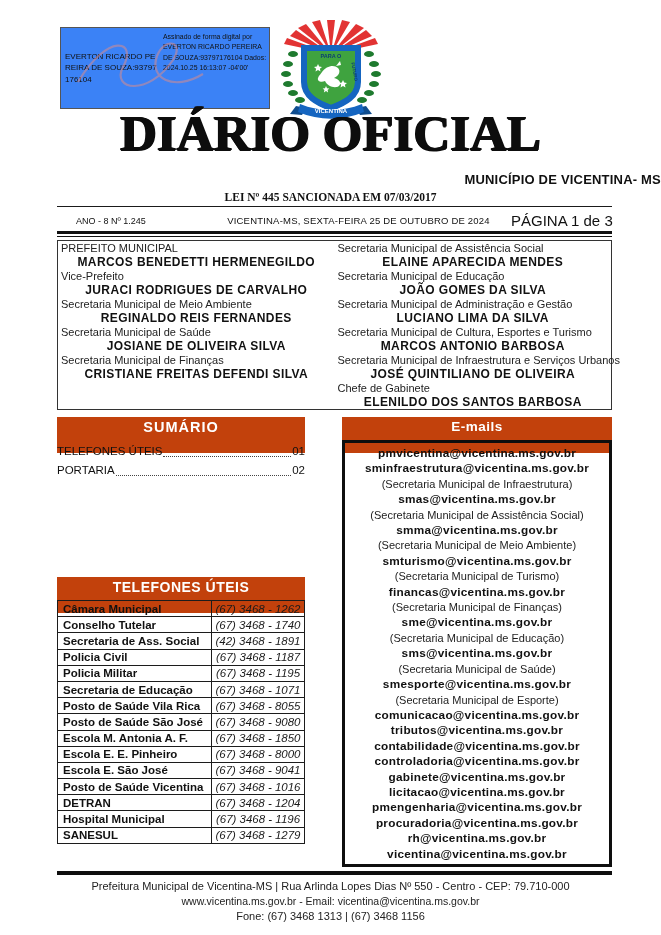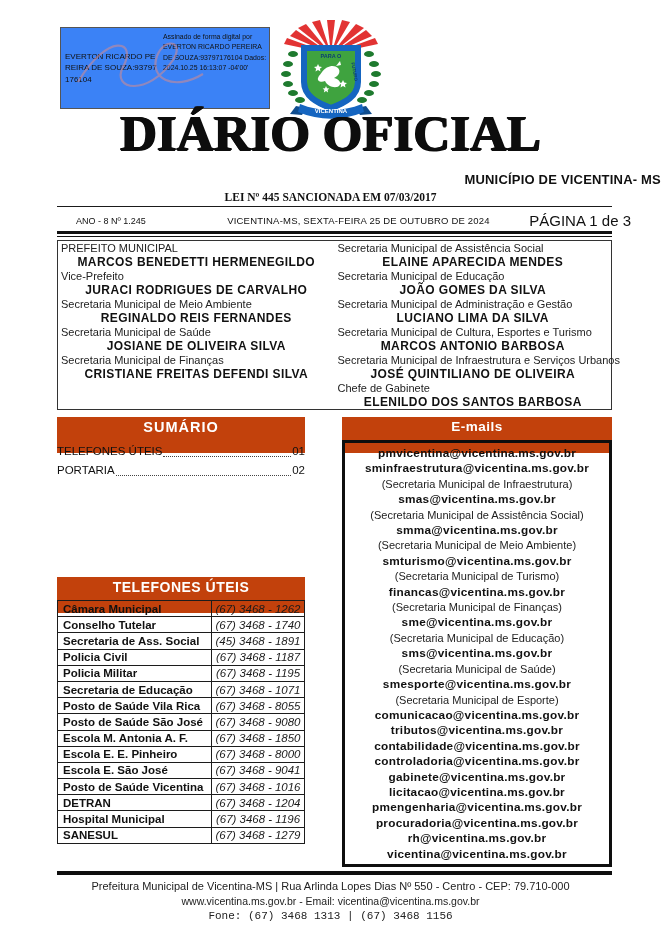--- a/index.html
+++ b/index.html
@@ -25,21 +25,21 @@
   .sub1{position:absolute;top:172px;left:0;width:100%;text-align:right;
         font-size:13px;font-weight:bold;letter-spacing:0.2px;}
   .sub2{position:absolute;top:191px;left:0;width:100%;text-align:center;
         font-family:"Liberation Serif",serif;font-weight:bold;font-size:11.5px;}
 
   .rule-thin{position:absolute;top:206px;left:57px;width:555px;height:1px;background:#1a1a1a;}
   .infobar{position:absolute;top:209px;left:68px;width:555px;height:21px;
            display:flex;align-items:flex-end;margin-left:8px;}
   .info-edition{font-size:9px;width:130px;padding-bottom:4px;}
   .info-date{flex:1;text-align:center;font-size:9.5px;padding-bottom:4px;letter-spacing:0.2px;}
-  .info-page{width:120px;text-align:right;font-size:15px;padding-bottom:1px;}
+  .info-page{width:120px;text-align:left;font-size:15px;padding-bottom:1px;}
   .rule-double{position:absolute;top:231px;left:57px;width:555px;height:2px;
                border-top:3px solid #111;border-bottom:1px solid #111;background:#fff;}
 
   
   .officials{position:absolute;top:240px;left:57px;width:553px;height:168px;
              border:1px solid #333;display:flex;}
   .off-col{width:50%;padding:1px 3px;box-sizing:border-box;}
   .off-role{font-size:11px;color:#222;line-height:13px;white-space:nowrap;}
   .off-name{font-size:12px;font-weight:bold;text-align:center;line-height:15px;
             letter-spacing:0.4px;white-space:nowrap;}
@@ -67,21 +67,21 @@
   .phones td{border:1.6px solid #1c1c1c;height:15.2px;padding:0;}
   .phones .pname{width:148px;font-size:11.5px;font-weight:bold;padding-left:5px;white-space:nowrap;}
   .phones .pnum{font-size:11.5px;font-style:italic;text-align:center;white-space:nowrap;
                 font-family:"Liberation Sans",sans-serif;color:#1a1a1a;}
 
   .rule-bottom{position:absolute;top:871px;left:57px;width:555px;height:4px;background:#0e0e0e;}
 
   .footer{position:absolute;top:879px;left:0;width:100%;text-align:center;color:#222;}
   .footer .f1{font-size:11px;line-height:15px;}
   .footer .f2{font-size:10.5px;line-height:15px;}
-  .footer .f3{font-size:11px;line-height:15px;font-family:Liberation Mono, monospace;}
+  .footer .f3{font-size:11px;line-height:15px;}
 </style>
 </head>
 <body>
 
 <div class="page">
 
   <div class="sig">
     <svg width="230" height="95" viewBox="0 0 230 95">
       <path d="M25,60 C55,10 85,18 70,45 C58,68 95,75 120,38 C132,20 112,14 104,34 C96,56 120,70 150,52" fill="none" stroke="#d98c8c" stroke-width="2.2" opacity="0.55"></path>
     </svg>
@@ -303,21 +303,21 @@
           <td class="pnum">(67) 3468 - 1262</td>
         </tr>
 
         <tr>
           <td class="pname">Conselho Tutelar</td>
           <td class="pnum">(67) 3468 - 1740</td>
         </tr>
 
         <tr>
           <td class="pname">Secretaria de Ass. Social</td>
-          <td class="pnum">(45) 3468 - 1891</td>
+          <td class="pnum">(42) 3468 - 1891</td>
         </tr>
 
         <tr>
           <td class="pname">Policia Civil</td>
           <td class="pnum">(67) 3468 - 1187</td>
         </tr>
 
         <tr>
           <td class="pname">Policia Militar</td>
           <td class="pnum">(67) 3468 - 1195</td>

